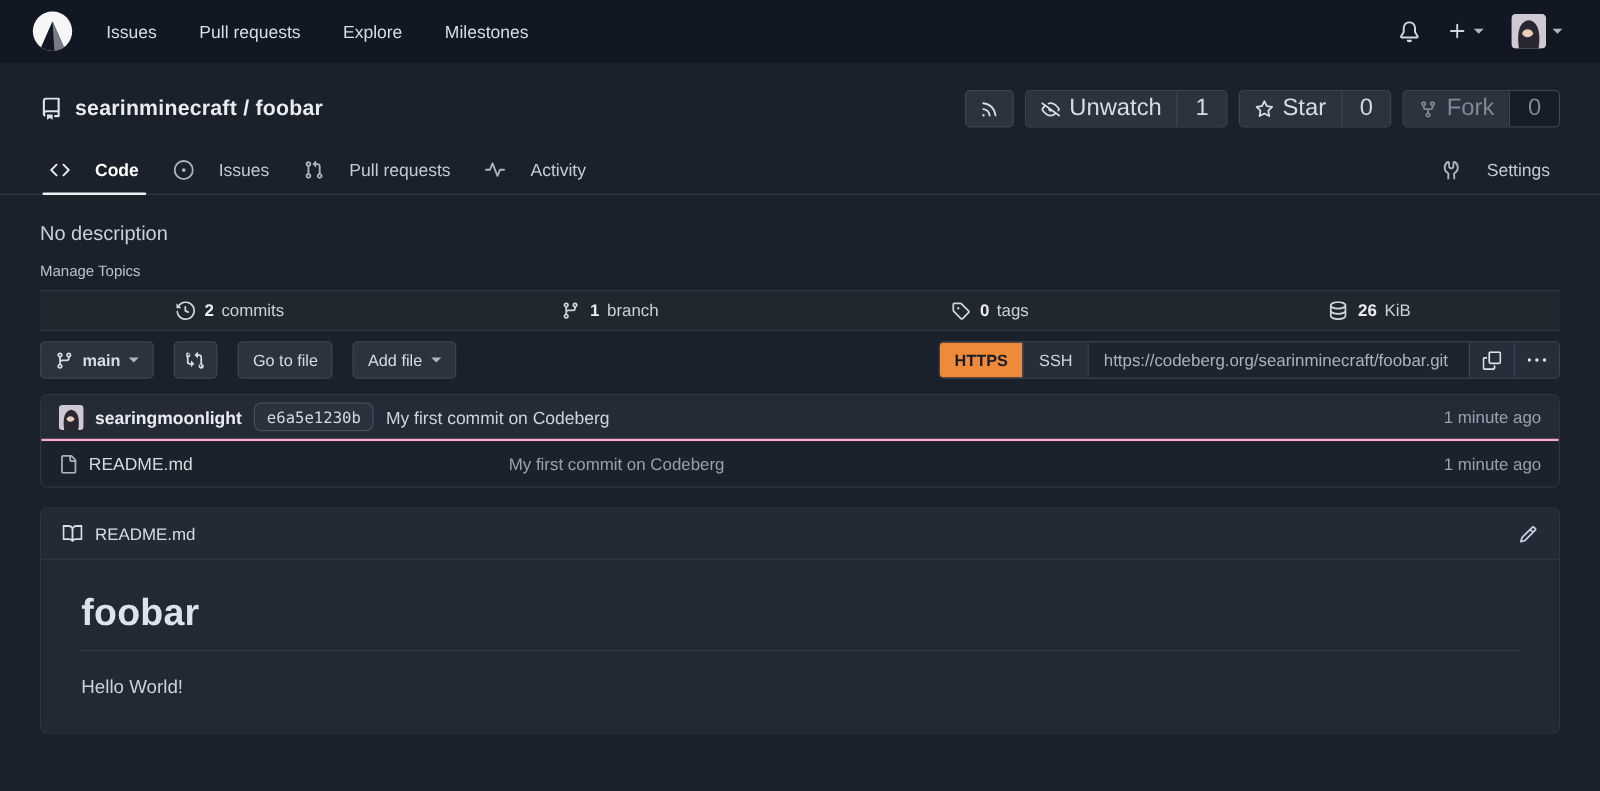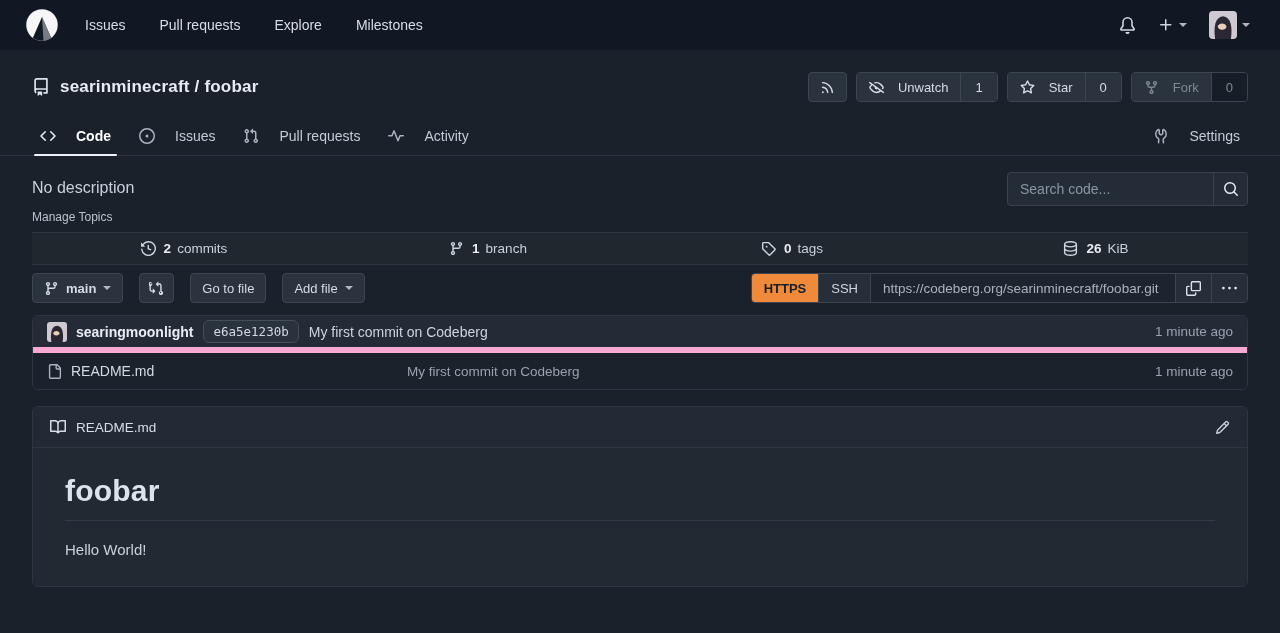--- a/index.html
+++ b/index.html
@@ -36,22 +36,22 @@
   .repo-title { font-size:17px; font-weight:700; letter-spacing:.2px; }
   .repo-icon { color:#dde4ec; }
   .repo-actions { margin-left:auto; display:flex; align-items:center; gap:9px; }
   .btn {
     display:flex; align-items:center; gap:7px; height:30px;
     background:#2b333e; border:1px solid #3c4552; border-radius:4px;
     color:#d5dce4; font-size:13px; padding:0 11px; cursor:pointer;
   }
   .btn-group { display:flex; align-items:stretch; height:30px; border:1px solid #3c4552; border-radius:4px; overflow:hidden; }
   .btn-group .seg {
-    display:flex; align-items:center; gap:14px; padding:0 12px;
-    background:#2b333e; color:#d5dce4; font-size:13px; cursor:pointer;
+    display:flex; align-items:center; gap:7px; padding:0 12px;
+    background:#2b333e; color:#d5dce4; font-size:19px; cursor:pointer;
   }
   .btn-group .seg + .seg { border-left:1px solid #3c4552; }
   .btn-group .seg.count { font-weight:400; padding:0 14px; }
   .btn-group.disabled .seg { color:#7e8894; cursor:default; }
   .btn-group.disabled .seg.count { background:#171d26; }
 
   
   .tabbar {
     display:flex; align-items:stretch; height:40px; margin-top:4px;
     border-bottom:1px solid #2e3643; padding:0 26px;
@@ -123,21 +123,21 @@
     font-family:"Liberation Sans","DejaVu Sans",sans-serif;
   }
   .cseg.iconseg { padding:0 10px; color:#dbe2ea; }
 
   
   .files-box {
     margin-top:12px; border:1px solid #2e3643; border-radius:6px; overflow:hidden;
   }
   .commit-row {
     display:flex; align-items:center; height:37px; background:#242b37;
-    padding:0 14px; border-bottom:6px solid #f9a8d4;
+    padding:0 14px; border-bottom:2px solid #f9a8d4;
   }
   .commit-avatar { width:20px; height:20px; border-radius:3px; overflow:hidden; margin-right:9px; }
   .commit-author { font-weight:700; color:#e8edf3; font-size:14px; margin-right:10px; cursor:pointer; }
   .sha-badge {
     font-family:"DejaVu Sans Mono","Liberation Mono",monospace;
     font-size:12.5px; color:#d0d8e0; background:#2a323e;
     border:1px solid #434d5b; border-radius:6px; padding:3px 9px;
     margin-right:10px; cursor:pointer;
   }
   .commit-msg { color:#ccd4dd; font-size:14px; cursor:pointer; }
@@ -308,28 +308,20 @@
   </div>
 </div>
 
 <div class="main">
 
   <div class="overview-row">
     <div class="desc-col">
       <div class="no-desc">No description</div>
       <div class="manage-topics">Manage Topics</div>
     </div>
-    <div class="search-wrap">
-      <input class="search-input" placeholder="Search code..." style="">
-      <div class="search-btn">
-        <svg viewBox="0 0 16 16" width="16" height="16" fill="currentColor">
-            <path d="M10.68 11.74a6 6 0 0 1-7.922-8.982 6 6 0 0 1 8.982 7.922l3.04 3.04a.749.749 0 0 1-.326 1.275.749.749 0 0 1-.734-.215ZM11.5 7a4.499 4.499 0 1 0-8.997 0A4.499 4.499 0 0 0 11.5 7Z"></path>
-          </svg>
-      </div>
-    </div>
   </div>
 
   <div class="stats-bar">
     <div class="stat">
       <span class="s-icon">
           <svg viewBox="0 0 16 16" width="15" height="15" fill="currentColor">
             <path d="m.427 1.927 1.215 1.215a8.002 8.002 0 1 1-1.6 5.685.75.75 0 1 1 1.493-.154 6.5 6.5 0 1 0 1.18-4.458l1.358 1.358A.25.25 0 0 1 3.896 6H.25A.25.25 0 0 1 0 5.75V2.104a.25.25 0 0 1 .427-.177ZM7.75 4a.75.75 0 0 1 .75.75v2.992l2.028.812a.75.75 0 0 1-.557 1.392l-2.5-1A.751.751 0 0 1 7 8.25v-3.5A.75.75 0 0 1 7.75 4Z"></path>
           </svg>
         </span>
       <b>2</b>

